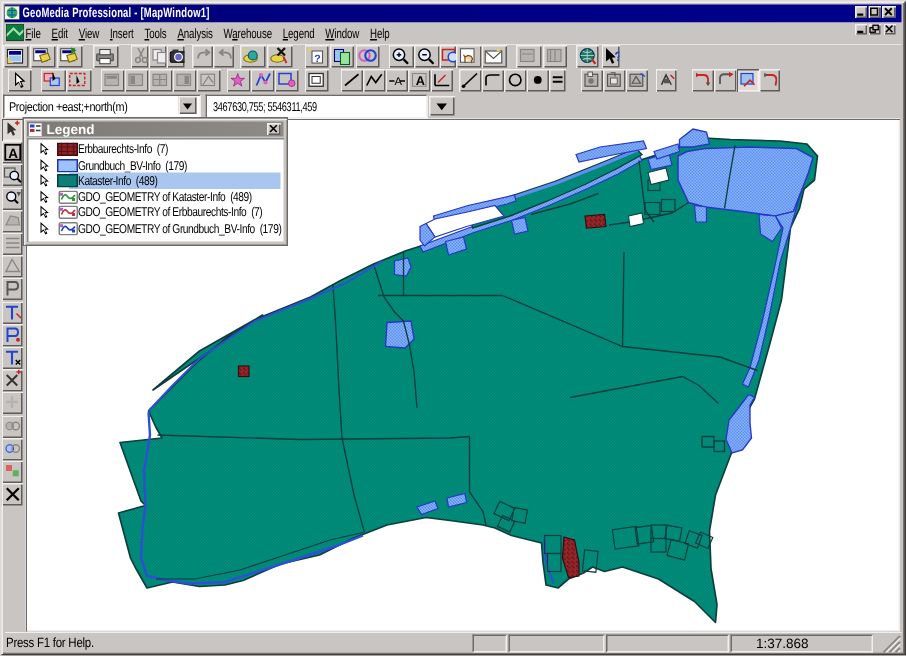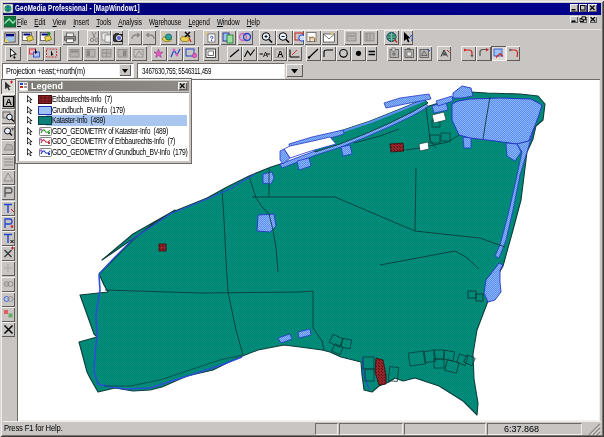--- a/index.html
+++ b/index.html
@@ -650,21 +650,21 @@
     <path d="M376,358 L383,360 L386,375 L386,384 L379,385 L375,372 Z" fill="url(#red)" stroke="#3c0a0c" stroke-width="0.8"></path>
   </g>
 </svg>
 
 <div class="abs" style="left:3px;top:421px;width:598px;height:14px;background:#c9c5c2;box-shadow:inset 0 1px 0 #efefef;"></div>
 <div class="abs" style="left:4px;top:423px;font-size:9px;letter-spacing:-0.2px;transform:scaleX(0.85);transform-origin:0 0;">Press F1 for Help.</div>
 <div class="abs sunken" style="left:315px;top:423px;width:21px;height:10px;"></div>
 <div class="abs sunken" style="left:339px;top:423px;width:62px;height:10px;"></div>
 <div class="abs sunken" style="left:404px;top:423px;width:80px;height:10px;"></div>
 <div class="abs sunken" style="left:487px;top:423px;width:93px;height:10px;">
-    <div style="position:absolute;left:16px;top:0px;font-size:9px;">6:37.868</div>
+    <div style="position:absolute;left:16px;top:0px;font-size:9px;">1:37.868</div>
   </div>
 
 <div class="abs" style="left:16px;top:79px;width:175px;height:84px;background:#c9c5c2;box-shadow:0 0 0 1px #6e6a66, inset 1px 1px 0 #f0eeec;">
   <div class="abs" style="left:2px;top:2px;width:171px;height:10px;background:linear-gradient(to right,#7e7a76,#8e8a86);"></div>
   <div class="abs" style="left:3px;top:2.5px;width:9px;height:9px;">
       <svg width="9" height="9">
         <rect width="9" height="9" fill="#fff" stroke="#888" stroke-width="0.5"></rect>
         <rect x="1" y="1" width="3" height="2" fill="#2244cc"></rect>
         <rect x="1" y="4" width="3" height="2" fill="#cc2222"></rect>
         <rect x="5" y="1.5" width="3" height="1" fill="#333"></rect>

